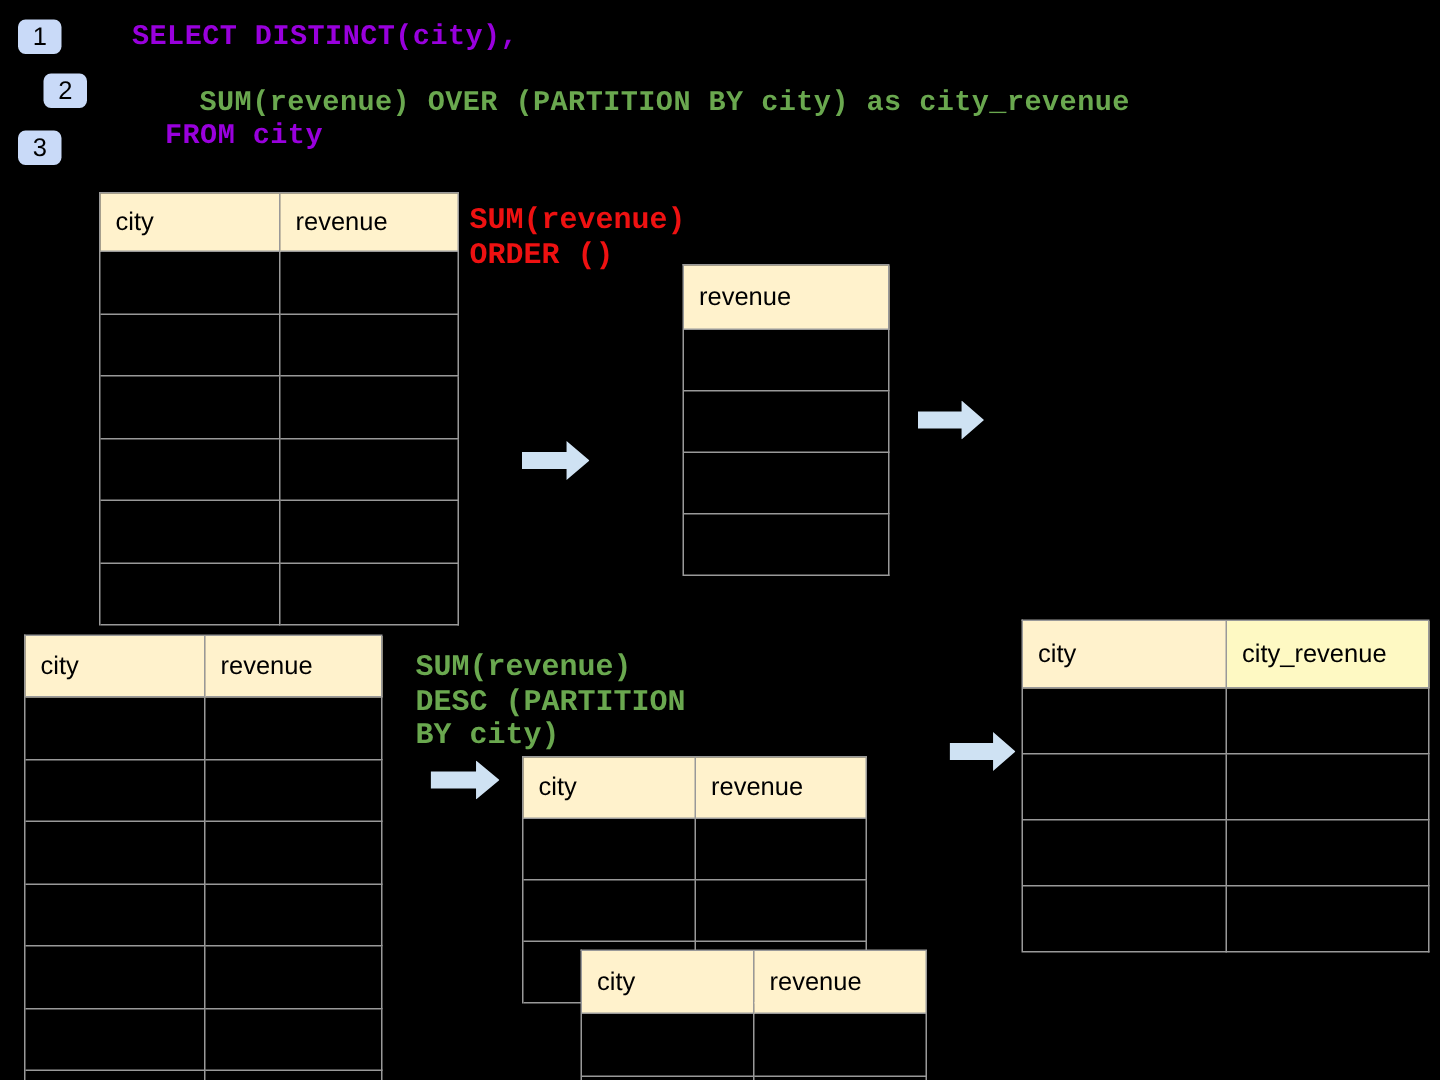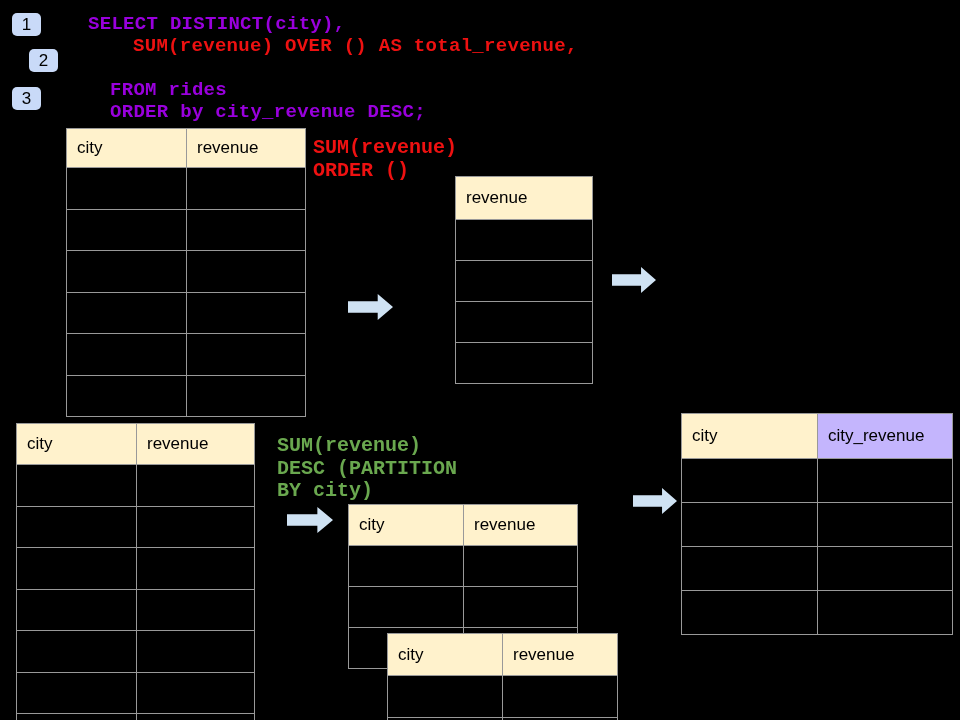--- a/index.html
+++ b/index.html
@@ -16,23 +16,22 @@
 </style>
 </head>
 <body>
 
 <div id="canvas">
   <div class="badge" style="left: 12px; top: 13px; background: rgb(201, 218, 248);">1</div>
   <div class="badge" style="left: 29px; top: 49px; background: rgb(201, 218, 248);">2</div>
   <div class="badge" style="left: 12px; top: 87px; background: rgb(201, 218, 248);">3</div>
 
   <div class="codeline" style="left: 88px; top: 13px; color: rgb(153, 0, 221);">SELECT DISTINCT(city),</div>
-  <div class="codeline" style="left: 133px; top: 35px; color: rgb(238, 17, 17);">SUM(revenue) OVER () AS total_revenue,</div>
-  <div class="codeline" style="left: 110px; top: 79px; color: rgb(153, 0, 221);">FROM rides</div>
-  <div class="codeline" style="left: 110px; top: 101px; color: rgb(153, 0, 221);">ORDER by city_revenue DESC;</div>
+  <div class="codeline" style="left: 133px; top: 57px; color: rgb(106, 168, 79);">SUM(revenue) OVER (PARTITION BY city) as city_revenue</div>
+  <div class="codeline" style="left: 110px; top: 79px; color: rgb(153, 0, 221);">FROM city</div>
 
 
   <div class="lbl" style="left: 313px; top: 137px; color: rgb(238, 17, 17);"><span>SUM(revenue)</span><br><span>ORDER ()</span></div>
 
   <div class="lbl" style="left: 277px; top: 435px; color: rgb(106, 168, 79);"><span>SUM(revenue)</span><br><span>DESC (PARTITION</span><br><span>BY city)</span></div>
 
   <div class="dtable" style="left:66px;top:128px;">
       <div class="trow thead" style="height: 39px;">
         <div class="tcell" style="width: 120px; background: rgb(255, 242, 204);">city</div>
         <div class="tcell" style="width: 119px; background: rgb(255, 242, 204);">revenue</div>
@@ -141,21 +140,21 @@
         <div class="tcell" style="width: 115px;"></div>
       </div>
       <div class="trow" style="height: 42px;">
         <div class="tcell" style="width: 115px;"></div>
         <div class="tcell" style="width: 115px;"></div>
       </div>
     </div>
   <div class="dtable" style="left:681px;top:413px;">
       <div class="trow thead" style="height: 45px;">
         <div class="tcell" style="width: 136px; background: rgb(255, 242, 204);">city</div>
-        <div class="tcell" style="width: 135px; background: #c4b5fd;">city_revenue</div>
+        <div class="tcell" style="width: 135px; background: #fef9c3;">city_revenue</div>
       </div>
       <div class="trow" style="height: 44px;">
         <div class="tcell" style="width: 136px;"></div>
         <div class="tcell" style="width: 135px;"></div>
       </div>
       <div class="trow" style="height: 44px;">
         <div class="tcell" style="width: 136px;"></div>
         <div class="tcell" style="width: 135px;"></div>
       </div>
       <div class="trow" style="height: 44px;">

